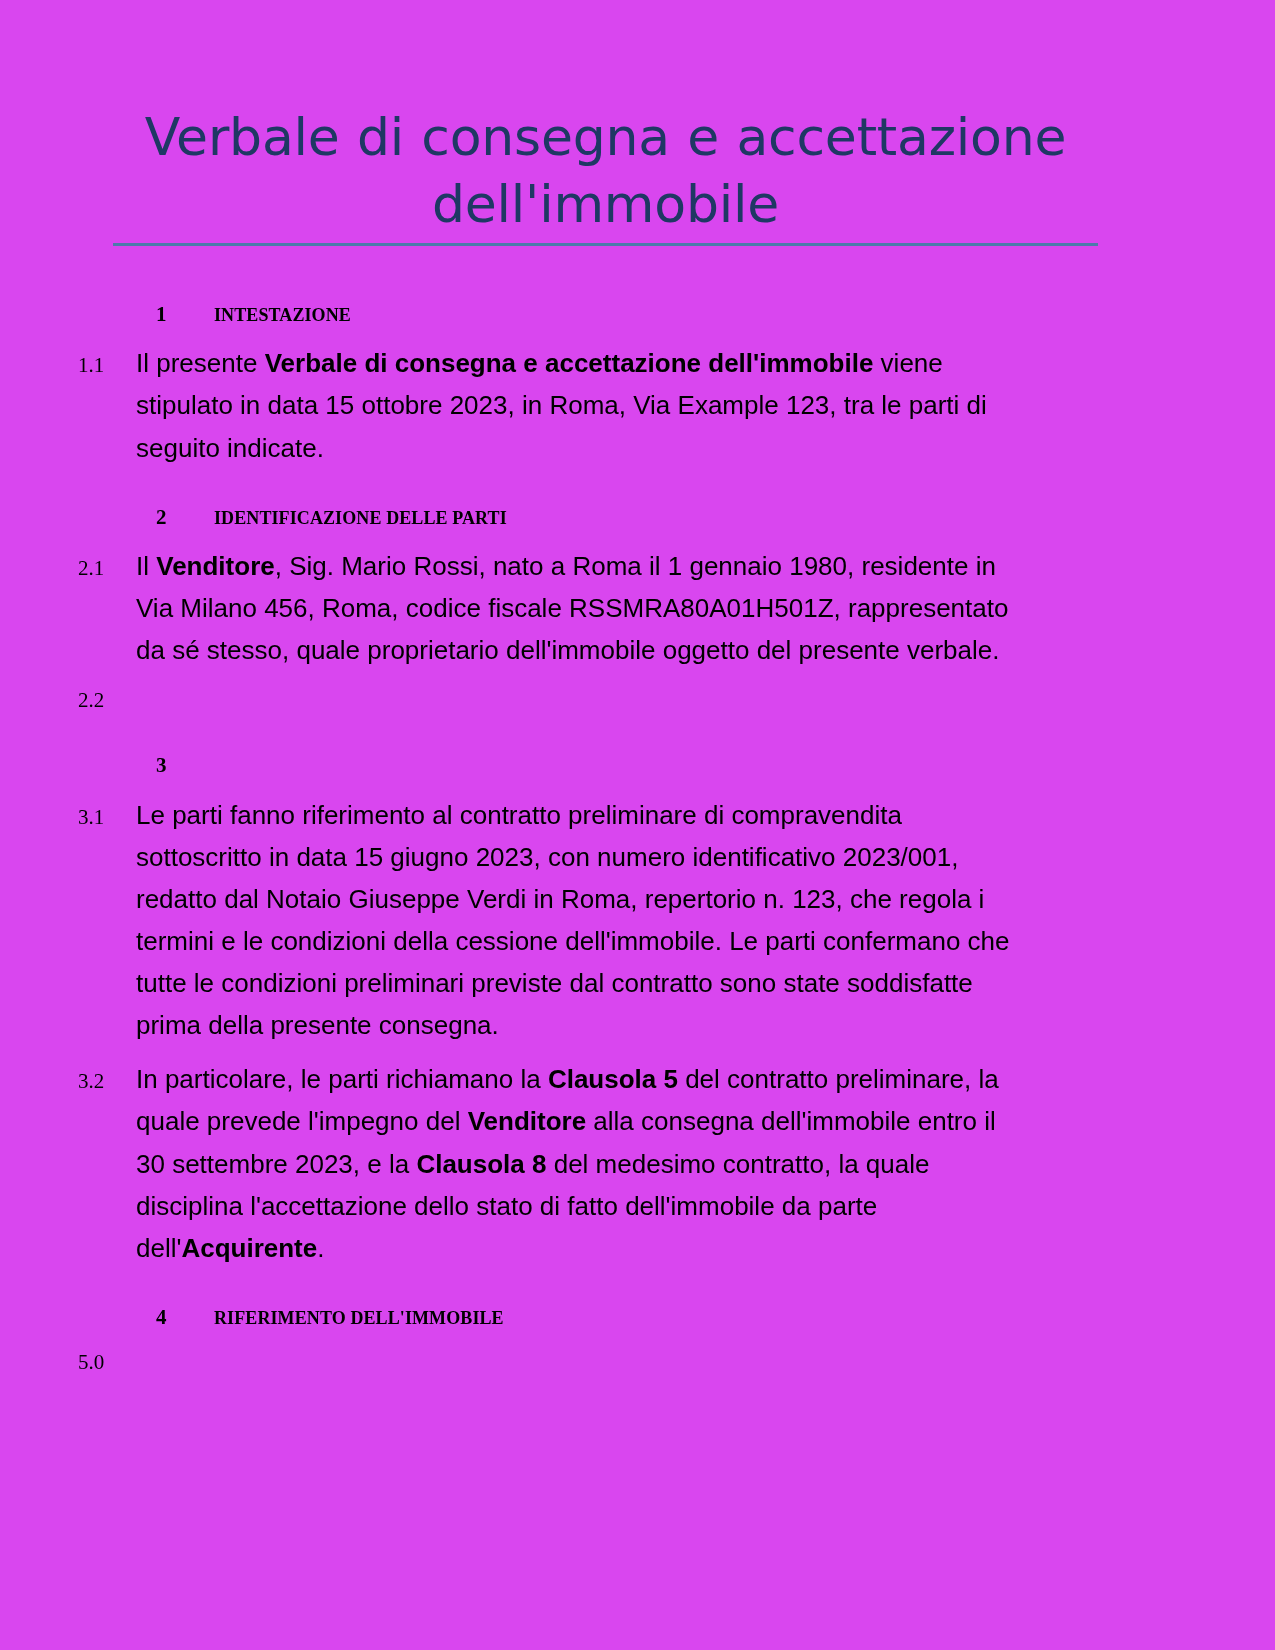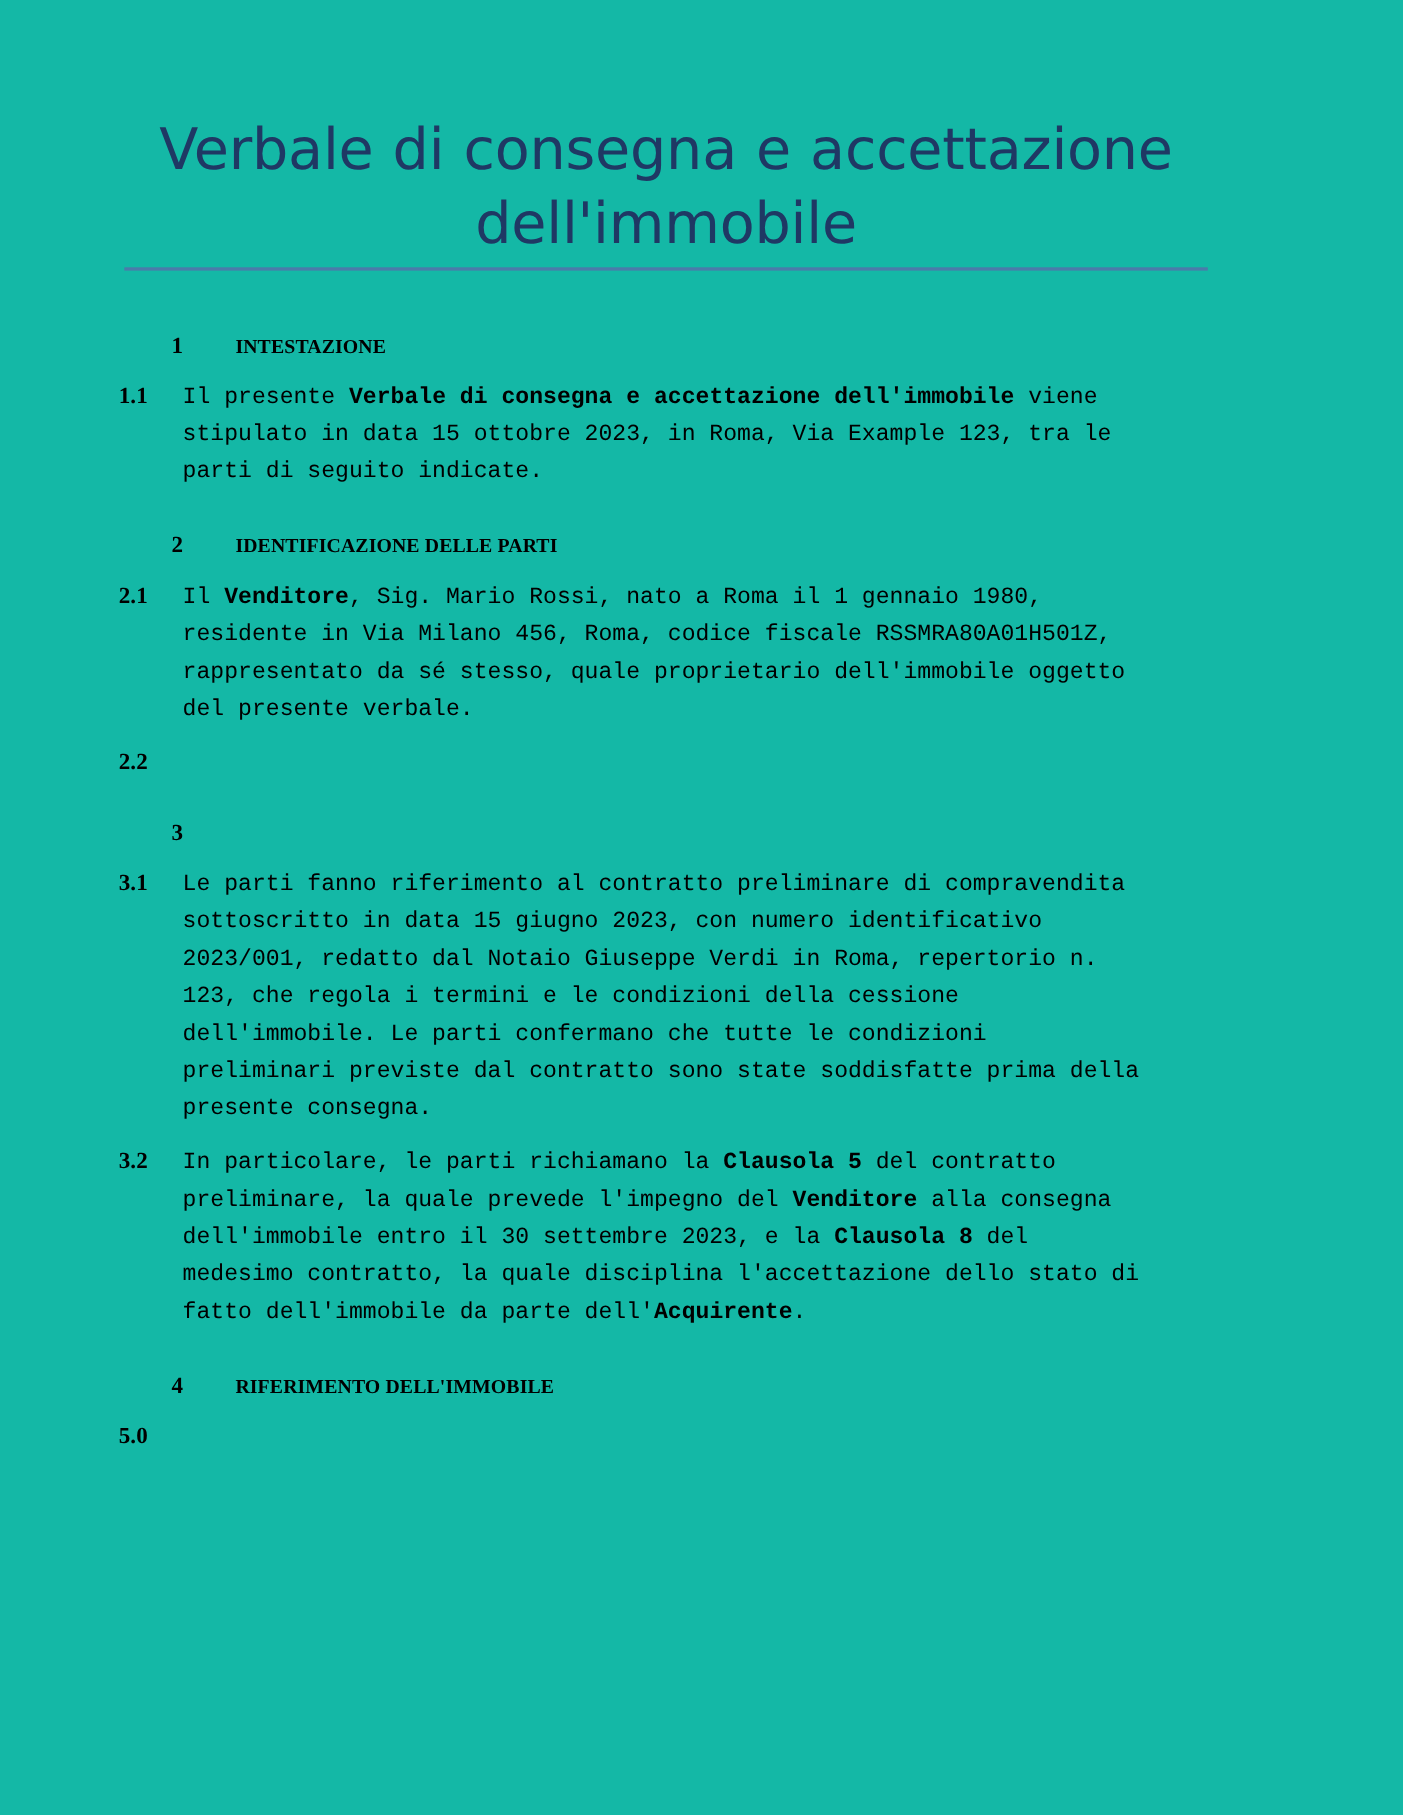--- a/index.html
+++ b/index.html
@@ -4,21 +4,21 @@
 <style>
   html, body {
     margin: 0;
     padding: 0;
     background: #ffffff;
   }
   .page {
     position: relative;
     width: 1275px;
     height: 1650px;
-    background: #14b8a6;
+    background: #d946ef;
     margin: 0 auto;
     overflow: hidden;
     box-sizing: border-box;
   }
 
   
   .title-block {
     position: absolute;
     left: 113px;
     top: 104px;
@@ -87,33 +87,33 @@
 
   .para-row {
     display: flex;
     align-items: baseline;
     margin-bottom: 12px;
   }
   .para-num {
     width: 58px;
     flex: 0 0 58px;
     box-sizing: border-box;
-    margin-left: 108px;
+    margin-left: 78px;
     font-family: "Liberation Serif", serif;
-    font-weight: bold;
+    font-weight: normal;
     font-size: 21px;
     color: #000000;
     line-height: 1.62;
   }
   .para-text {
     width: 882px;
     flex: 0 0 882px;
-    font-family: Liberation Mono, monospace;
+    font-family: Liberation Sans, sans-serif;
     font-weight: normal;
-    font-size: 21px;
+    font-size: 26px;
     color: #000000;
     line-height: 1.62;
     text-align: left;
   }
   .para-text b { font-weight: bold; }
 </style>
 </head>
 <body>
 
 <div class="page">

